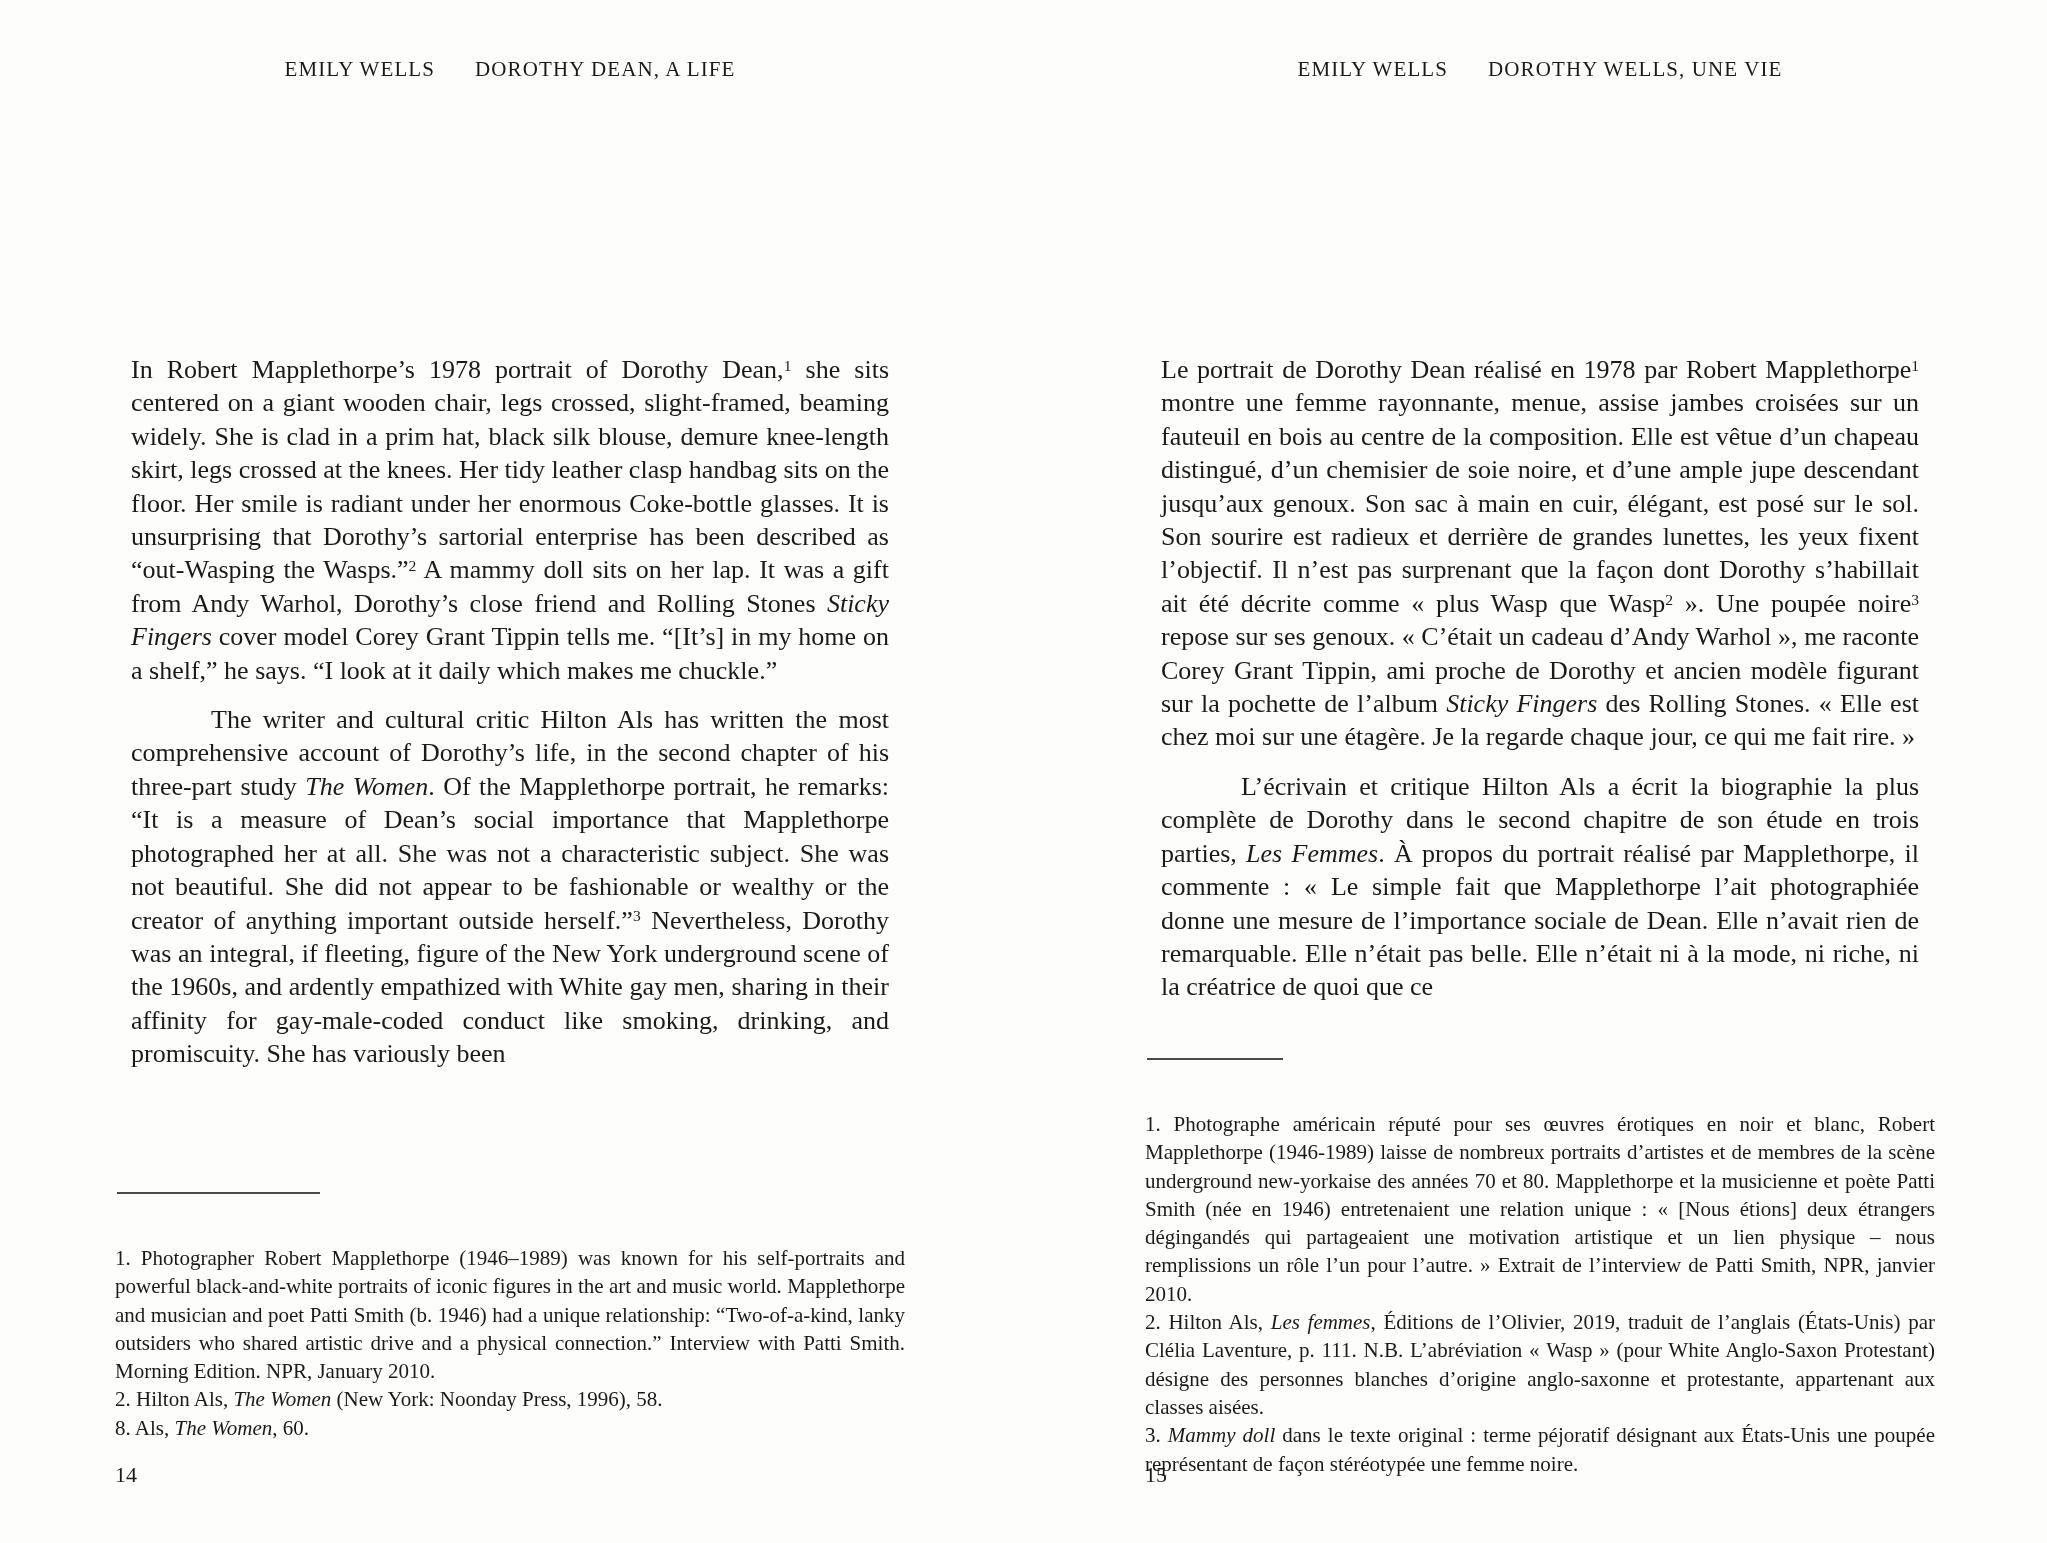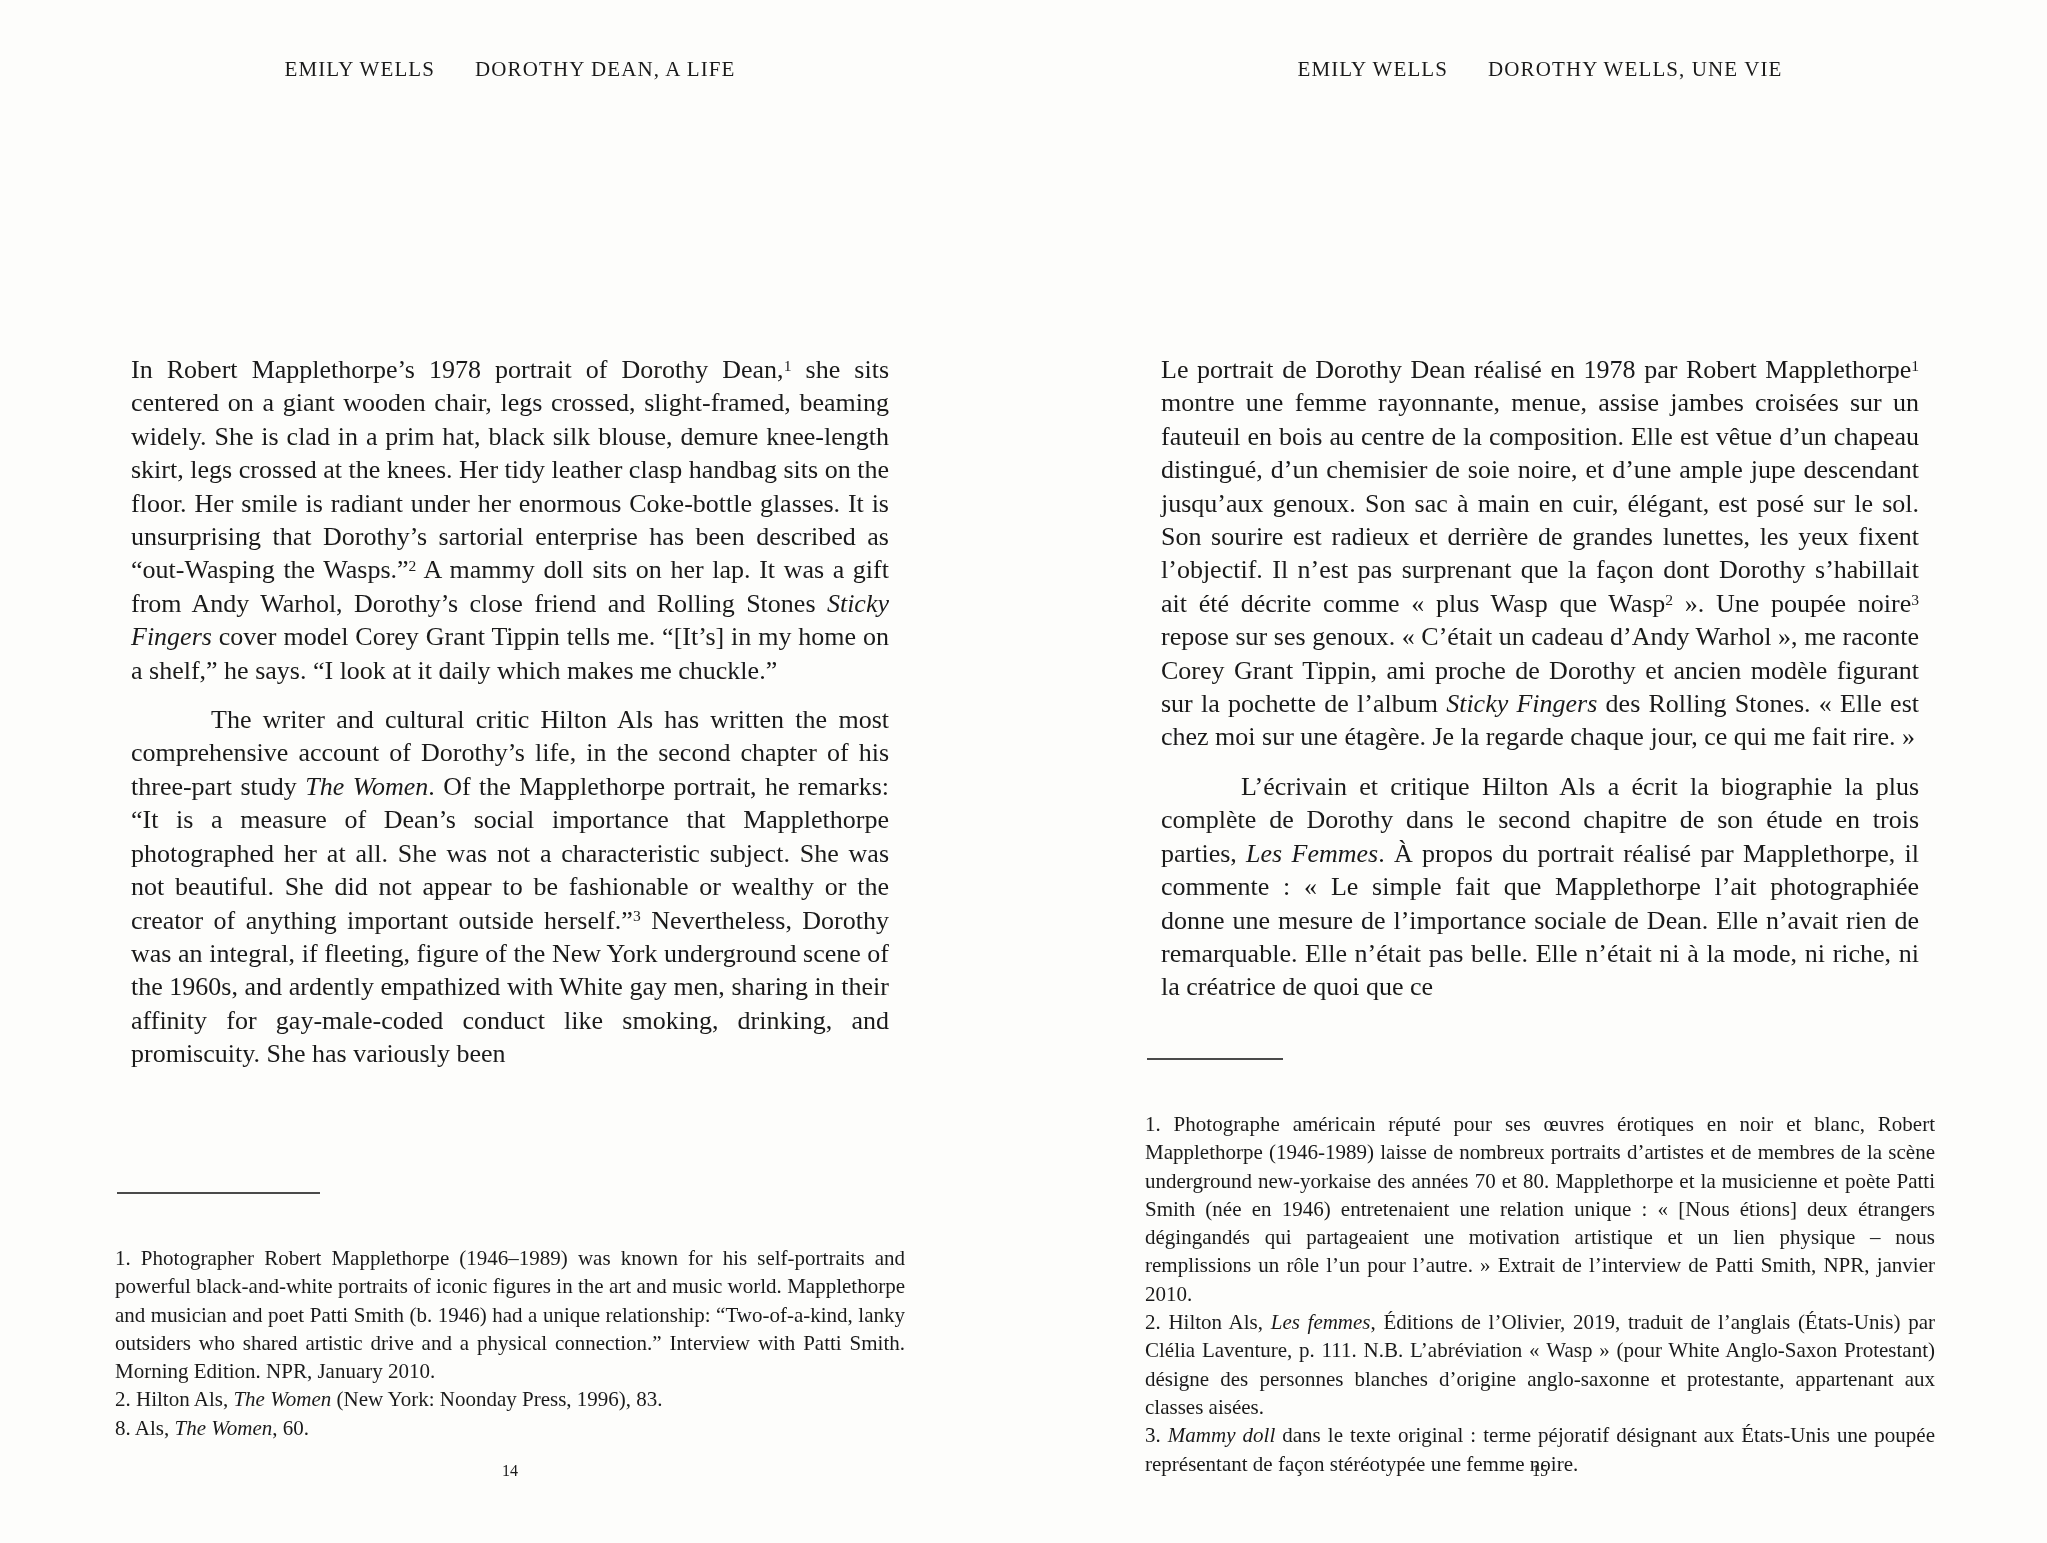--- a/index.html
+++ b/index.html
@@ -79,41 +79,40 @@
   }
   .page.left  .footnotes { top: 1201px; }
   .page.right .footnotes { top: 1067px; }
   .footnotes p { margin: 0; }
 
   .folio {
     position: absolute;
     top: 1462px;
     left: 0;
     width: 100%;
-    text-align: center;
-    font-size: 16px;
+    font-size: 22px;
   }
 </style>
 </head>
 <body>
 
 <div class="spread">
 
   <section class="page left">
     <header class="running-head">
       <span>EMILY WELLS</span><span class="head-gap"></span><span>DOROTHY DEAN, A LIFE</span>
     </header>
     <div class="body-text">
         <p><span>In Robert Mapplethorpe’s 1978 portrait of Dorothy Dean,</span><sup>1</sup><span> she sits centered on a giant wooden chair, legs crossed, slight-framed, beaming widely. She is clad in a prim hat, black silk blouse, demure knee-length skirt, legs crossed at the knees. Her tidy leather clasp handbag sits on the floor. Her smile is radiant under her enormous Coke-bottle glasses. It is unsurprising that Dorothy’s sartorial enterprise has been described as “out-Wasping the Wasps.”</span><sup>2</sup><span> A mammy doll sits on her lap. It was a gift from Andy Warhol, Dorothy’s close friend and Rolling Stones </span><span class="it">Sticky Fingers</span><span> cover model Corey Grant Tippin tells me. “[It’s] in my home on a shelf,” he says. “I look at it daily which makes me chuckle.”</span></p>
         <p class="indent"><span>The writer and cultural critic Hilton Als has written the most comprehensive account of Dorothy’s life, in the second chapter of his three-part study </span><span class="it">The Women</span><span>. Of the Mapplethorpe portrait, he remarks: “It is a measure of Dean’s social importance that Mapplethorpe photographed her at all. She was not a characteristic subject. She was not beautiful. She did not appear to be fashionable or wealthy or the creator of anything important outside herself.”</span><sup>3</sup><span> Nevertheless, Dorothy was an integral, if fleeting, figure of the New York underground scene of the 1960s, and ardently empathized with White gay men, sharing in their affinity for gay-male-coded conduct like smoking, drinking, and promiscuity. She has variously been</span></p>
       </div>
     <div class="footnote-rule"></div>
     <div class="footnotes">
         <p><span>1. Photographer Robert Mapplethorpe (1946–1989) was known for his self-portraits and powerful black-and-white portraits of iconic figures in the art and music world. Mapplethorpe and musician and poet Patti Smith (b. 1946) had a unique relationship: “Two-of-a-kind, lanky outsiders who shared artistic drive and a physical connection.” Interview with Patti Smith. Morning Edition. NPR, January 2010.</span></p>
-        <p><span>2. Hilton Als, </span><span class="it">The Women</span><span> (New York: Noonday Press, 1996), 83.</span></p>
+        <p><span>2. Hilton Als, </span><span class="it">The Women</span><span> (New York: Noonday Press, 1996), 58.</span></p>
         <p><span>8. Als, </span><span class="it">The Women</span><span>, 60.</span></p>
       </div>
     <div class="folio">14</div>
   </section>
 
   <section class="page right">
     <header class="running-head">
       <span>EMILY WELLS</span><span class="head-gap"></span><span>DOROTHY WELLS, UNE VIE</span>
     </header>
     <div class="body-text">

